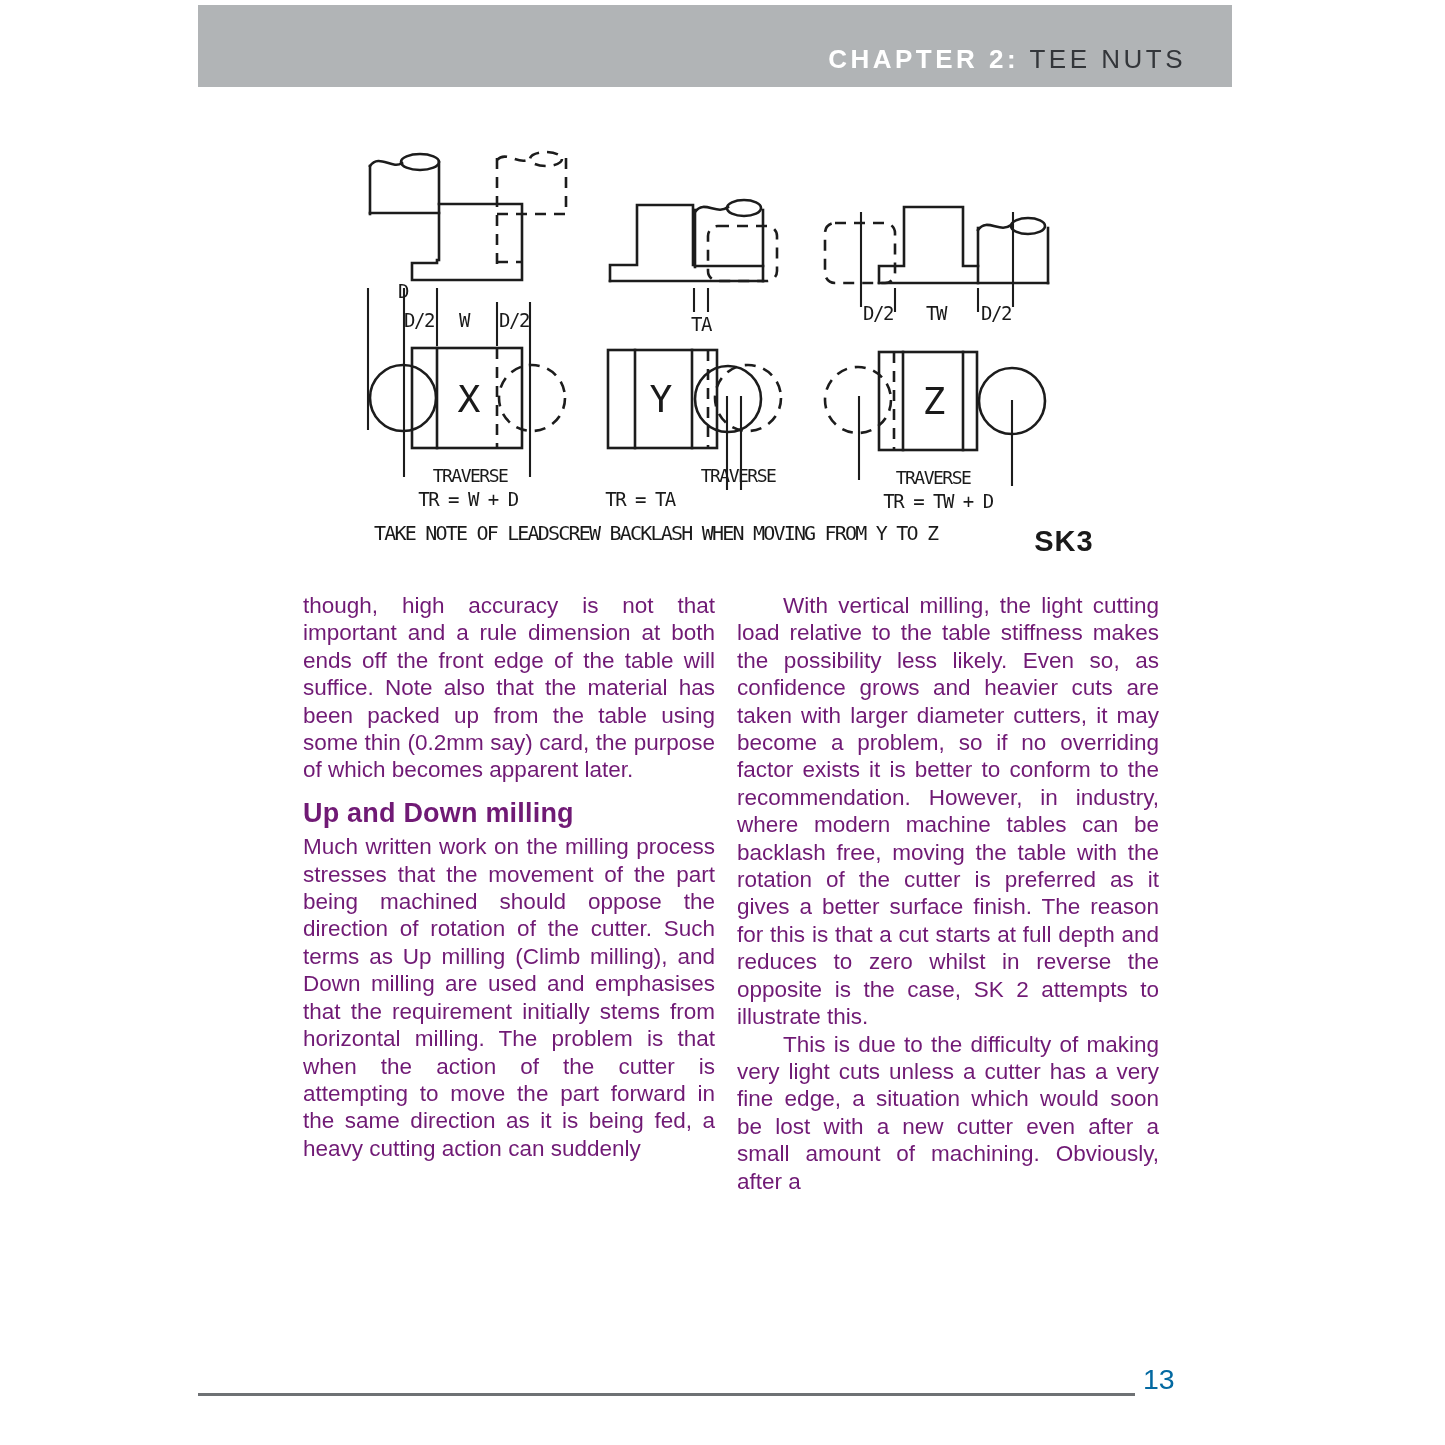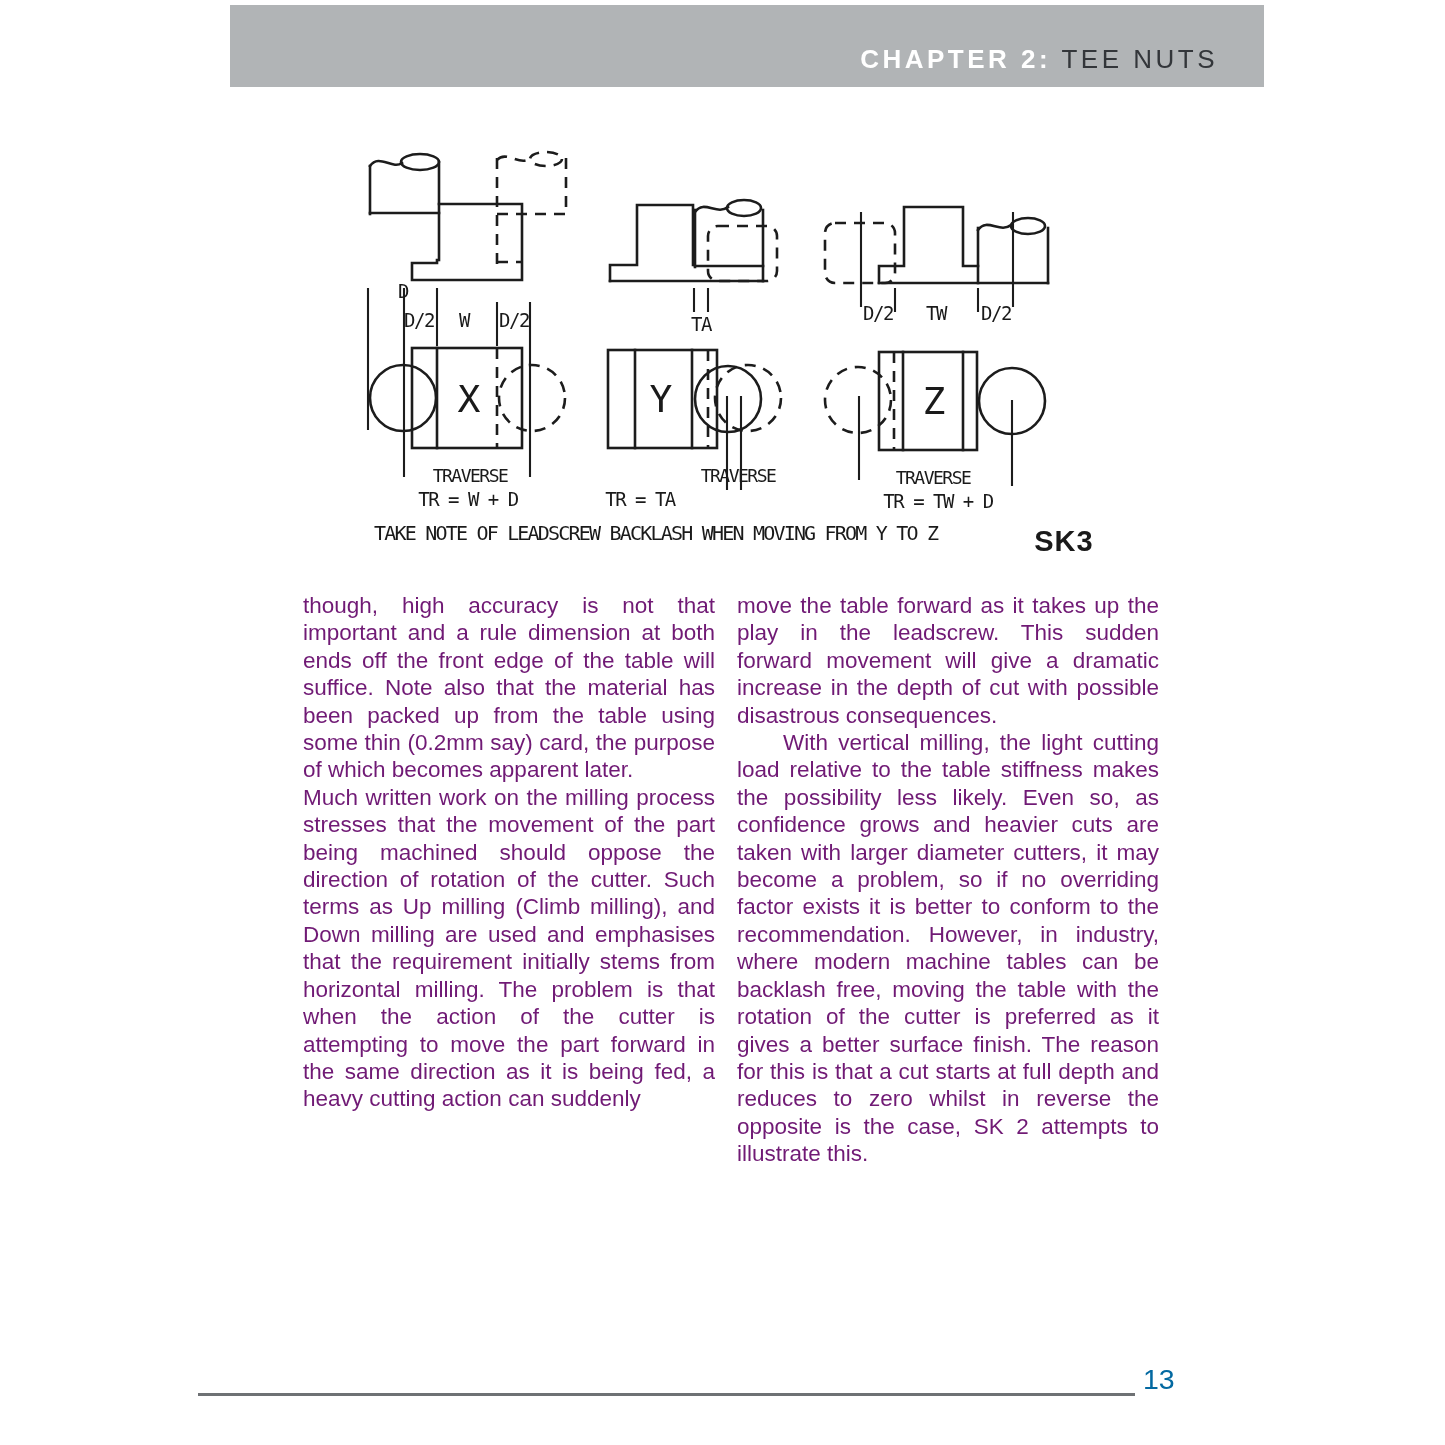--- a/index.html
+++ b/index.html
@@ -10,21 +10,21 @@
     font-family:"Liberation Sans",sans-serif;
     color:#101010;
     overflow:hidden;
   }
   
   .chapter-bar{
     position:absolute;left:198px;top:5px;width:1034px;height:82px;
     background:#b1b4b6;
     display:flex;justify-content:flex-end;align-items:flex-end;
     padding:0 46px 12px 0;box-sizing:border-box;
-    font-size:26px;font-weight:800;letter-spacing:3.5px;white-space:pre;margin-left:32px;
+    font-size:26px;font-weight:800;letter-spacing:3.5px;white-space:pre;
   }
   .chapter-label{color:#ffffff;font-weight:800;}
   .chapter-title{color:#33363a;font-weight:400;}
   
   .figure-wrap{position:absolute;left:300px;top:130px;width:860px;height:440px;}
   svg .ln{stroke:#1c1c1c;stroke-width:2.6;fill:none;stroke-linecap:square;}
   svg .dash{stroke:#1c1c1c;stroke-width:2.6;fill:none;stroke-dasharray:11 8;stroke-linecap:butt;}
   svg .dim{stroke:#1c1c1c;stroke-width:2.1;fill:none;}
   svg text{fill:#1a1a1a;}
   .dtxt{font-family:"DejaVu Sans Mono",monospace;font-size:19px;letter-spacing:-1.5px;}
@@ -163,24 +163,25 @@
         <text class="dtxt" x="938" y="508" text-anchor="middle">TR = TW + D</text>
       </g>
 
       <text class="dtxt-cap" x="374" y="540">TAKE NOTE OF LEADSCREW BACKLASH WHEN MOVING FROM Y TO Z</text>
       <text class="sk-tag" x="1064" y="551" text-anchor="middle">SK3</text>
     </svg>
   </div>
 
   <div class="col col-left">
     <p>though, high accuracy is not that important and a rule dimension at both ends off the front edge of the table will suffice. Note also that the material has been packed up from the table using some thin (0.2mm say) card, the purpose of which becomes apparent later.</p>
+    <p class="body-heading">Up and Down milling</p>
     <p>Much written work on the milling process stresses that the movement of the part being machined should oppose the direction of rotation of the cutter. Such terms as Up milling (Climb milling), and Down milling are used and emphasises that the requirement initially stems from horizontal milling. The problem is that when the action of the cutter is attempting to move the part forward in the same direction as it is being fed, a heavy cutting action can suddenly</p>
   </div>
 
   <div class="col col-right">
-    <p>move the table forward as it takes up the play in the leadscrew. This sudden forward movement will give a dramatic increase in the depth of cut with possible disastrous consequences.</p>
     <p class="indent"><span>With vertical milling, the light cutting load relative to the table stiffness makes the possibility less likely. Even so, as confidence grows and heavier cuts are taken with larger diameter cutters, it may become a problem, so if no overriding factor exists it is better to conform to the recommendation. However, in industry, where modern machine tables can be backlash free, moving the table with the rotation of the cutter is preferred as it gives a better surface finish. The reason for this is that a cut starts at full depth and reduces to zero whilst in reverse the opposite is the case, </span><span class="bold-ref">SK 2</span><span> attempts to illustrate this.</span></p>
+    <p class="indent">This is due to the difficulty of making very light cuts unless a cutter has a very fine edge, a situation which would soon be lost with a new cutter even after a small amount of machining. Obviously, after a</p>
   </div>
 
   <div class="footer-rule"></div>
   <div class="page-number">13</div>
 
 </div>
 
 </body></html>

